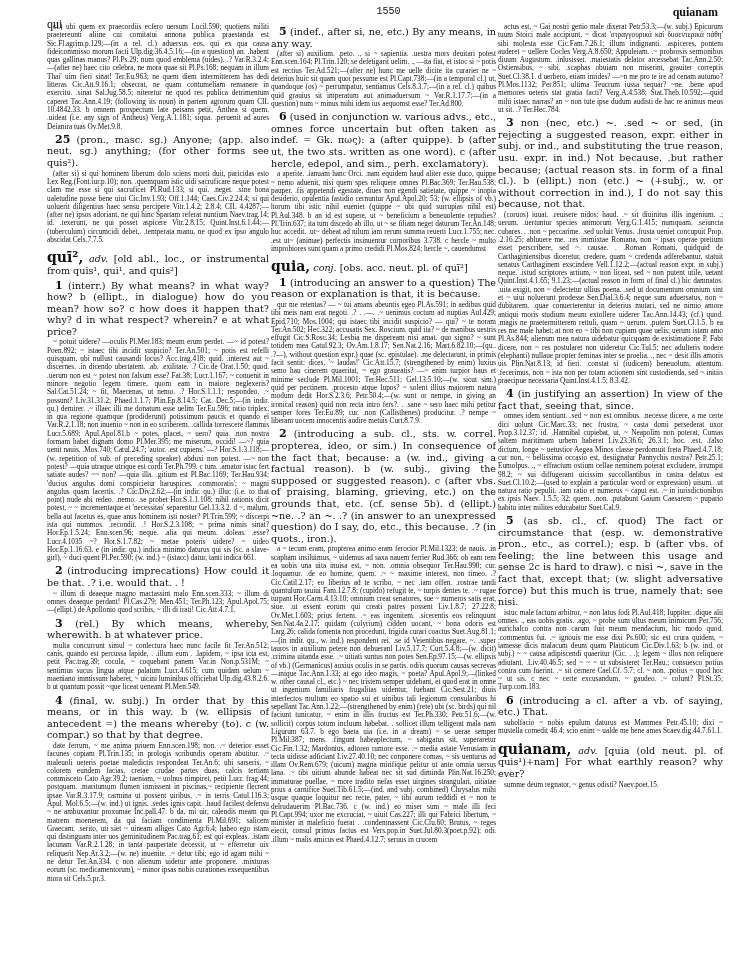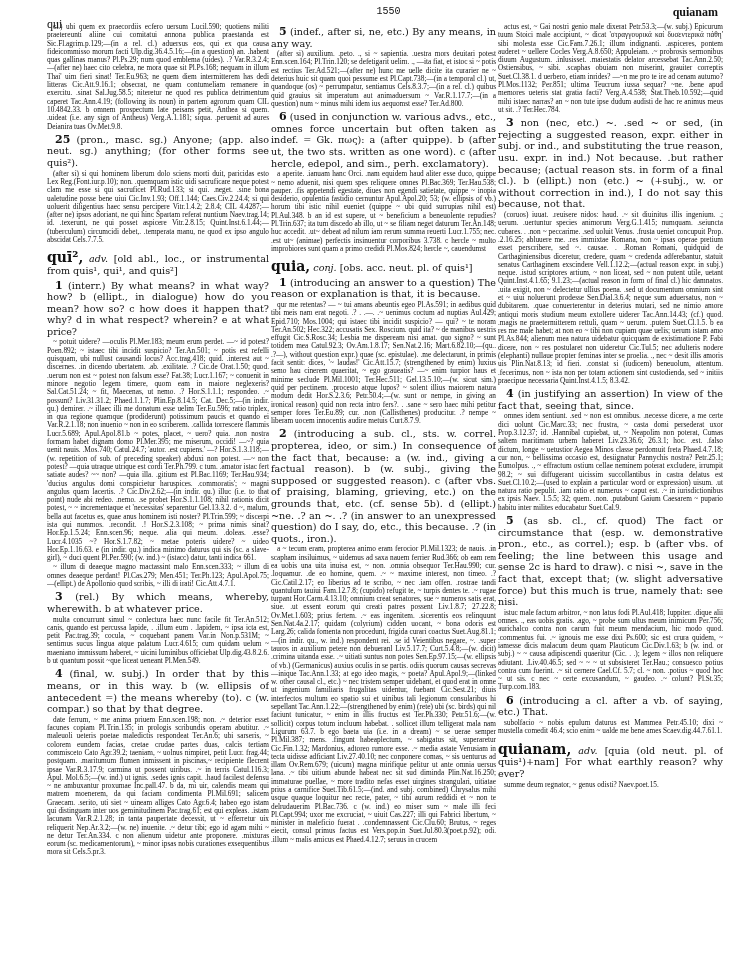--- a/index.html
+++ b/index.html
@@ -32,32 +32,33 @@
   </div>
 
   <div class="columns">
     <div class="col left">
         <p class="cite indent">cl.) ubi quem ex praecordiis ecfero uersum Lucil.590; quotiens militi praetereunti aliine cui comitatui annona publica praestanda est Sic.Fl.agrim.p.129;—(in a rel. cl.) aduersus eos, qui ex qua causa fideicommisso morum facti Ulp.dig.36.4.5.16;—(in a question) an. .habent quas gallinas manus? Pl.Ps.29; num quod emblema (uides). .? Var.R.3.2.4;—(after ne) haec cito celebra, ne mora quae sit Pl.Ps.168; nequam in illum Thai' uim fieri sinat! Ter.Eu.963; ne quem diem intermitterem has dedi litteras Cic.Att.9.16.1; obsecrat, ne quam contumeliam remanere in exercitu. .sinat Sal.Jug.58.5; niteretur ne quod res publica detrimentum caperet Tac.Ann.4.19; (following its noun) in partem agrorum quam CIL 10.4842.33. b omnem prospectum late peisans petit, Anthea si quem. .uideat (i.e. any sign of Antheus) Verg.A.1.181; siqua. .peruenit ad aures Deianira tuas Ov.Met.9.8.</p>
         <p class="sense"><span class="num">25</span> <span>(pron., masc. sg.) Anyone; (app. also neut. sg.) anything; (for other forms see quis²).</span></p>
         <p class="cite indent">(after si) si qui hominem liberum dolo sciens morti duit, paricidas esto Lex Reg.(Font.iur.p.10); non. .quemquam istic uidi sacruficare neque potest clam me esse si qui sacruficet Pl.Rud.133; si qui. .neget. .sine bona ualetudine posse bene uiui Cic.Inv.1.93; Off.1.144; Caes.Civ.2.24.4; si qui uoluerit diligentius haec sensu percipere Vitr.1.4.2; 2.8.4; CIL 4.4287;—(after ne) ipsos adoriant, ne qui hinc Spartam referat nuntium Naev.trag.14; id. .texerunt, ne qui posset aspicere Vitr.2.8.15; Quint.Inst.6.1.44;—(tuberculum) circumcidi debet,. .temperata manu, ne quod ex ipso angulo abscidat Cels.7.7.5.</p>
         <p class="lemma"><span class="hw">quī²,</span> <span class="pos">adv.</span> <span>[old abl., loc., or instrumental from quis¹, qui¹, and quis²]</span></p>
         <p class="sense"><span class="num">1</span> <span>(interr.) By what means? in what way? how? b (ellipt., in dialogue) how do you mean? how so? c how does it happen that? why? d in what respect? wherein? e at what price?</span></p>
         <p class="cite indent">~ potuit uidere? —oculis Pl.Mer.183; meum erum perdet. —~ id potest? Poen.892; ~ istaec tibi incidit suspicio? Ter.An.501; ~ potis est refelli quisquam, ubi nullust causandi locus? Acc.trag.418; quid. .interest aut ~ discernes. .in dicendo ubertatem. .ab. .exilitate. .? Cic.de Orat.1.50; quod. .uerum non est ~ potest non falsum esse? Fat.38; Lucr.1.167; ~ conuenit in minore negotio legem timere, quom eam in maiore neglexeris? Sal.Cat.51.24; ~ fit, Maecenas, ut nemo. .? Hor.S.1.1.1; respondeo. .~ possunt? Liv.31.31.2; Phaed.1.1.7; Plin.Ep.8.14.5; Cat. Dec.5;—(in indir. qu.) demirer. .~ illaec illi me donatum esse uelim Ter.Eu.596; ratio triplex, in qua regione quamque (prodiderunt) potissimum paucis et quando ei Var.R.2.1.18; non inuenio ~ non in eo scriberem. .callida torrescere flammis Lucr.5.689; Apul.Apol.81.b ~ potes, placet, ~ uero? quia. .non nostra formam habet dignam domo Pl.Mer.395; me miserum, occidi! —~? quia uenit nauis. .Mos.740; Catul.24.7; 'autor. .est cupiens.' —? Hor.S.1.3.118;—(w. repetition of sub. of preceding speaker) abduxi non potest. —~ non potest? —quia utraque utrique est cordi Ter.Ph.799. c tum. .amator istac fert satiate audes? ~~ non? —quia illa. .gitium est Pl.Bac.1169; Ter.Hau.934; 'ducius angulus domi conspicietur haruspices. .commoratis'; ~ magni angulus quam lacertis. .? Cic.Div.2.62;—(in indir. qu.) illuc (i.e. to that point) nude abi redeo. .nemo. .se probet Hor.S.1.1.108; nihil rationis dicit potest, ~ ~ incrementaque et 'necessitas' separentur Gel.13.3.2. d ~, malum, bella aut facetus es, quae anus hominem isti noster? Pl.Trin.599; ~ discerpi ista qui nummos. .recondit. .! Hor.S.2.3.108; ~ prima nimis sinat? Hor.Ep.1.5.24; Enn.scen.96; neque. .alia qui meum. .doleas. .esse? Lucr.4.1035 ~? Hor.S.1.7.82; ~ metae poteris uidere? ~ uideo Hor.Ep.1.16.63. e (in indir. qu.) indica minimo daturus qui sis (sc. a slave-girl), ~ duci quent Pl.Per.590; (w. ind.) ~ (istacc) datur, tanti indica 661.</p>
+        <p class="sense"><span class="num">2</span> <span>(introducing imprecations) How could it be that. .? i.e. would that. . !</span></p>
         <p class="cite indent">~ illum di deaeque magno mactassint malo Enn.scen.333; ~ illum di omnes deaeque perdant! Pl.Cas.279; Men.451; Ter.Ph.123; Apul.Apol.75;—(ellipt.) de Apollonio quod scribis, ~ illi di irati! Cic.Att.4.7.1.</p>
         <p class="sense"><span class="num">3</span> <span>(rel.) By which means, whereby, wherewith. b at whatever price.</span></p>
         <p class="cite indent">multa concurrunt simul ~ conlectura haec nunc facile fit Ter.An.512; canis, quando est percussa lapide, . .illum eum . .lapidem, ~ ipsa icta est, petit Pac.trag.39; cocula, ~ coquebant panem Var.in Non.p.531M; ~ sentimus sucus lingua atque palatum Lucr.4.615; cum quidam uelum ~ maeniano immissum haberet, ~ uicini luminibus officiebat Ulp.dig.43.8.2.6. b ut quantum possit ~que liceat ueneant Pl.Men.549.</p>
         <p class="sense"><span class="num">4</span> <span>(final, w. subj.) In order that by this means, or in this way. b (w. ellipsis of antecedent =) the means whereby (to). c (w. compar.) so that by that degree.</span></p>
         <p class="cite indent">date ferrum, ~ me anima priuem Enn.scen.198; non. .~ deterior esset facunes copiam Pl.Trin.135; in prologis scribundis operam abutitur. .~ maleuoli ueteris poetae maledictis respondeat Ter.An.6; ubi sarseris, ~ colorem eundem facias, cretae crudae partes duas, calcis tertiam commisceto Cato Agr.39.2; taeniam, ~ uolnus nimpiret, petit Lucr. frag.44; postquam. .maritumum flumen inmissent in piscinas,~ recipiente flecrent ipsae Var.R.3.17.9; carmina ut possent uiribus. .~ in terris Catul.116.3; Apul. Mol.6.5;—(w. ind.) ut ignis. .sedes ignis capit. .haud facilest defensu ~ ne ambuxantur proxumae Inc.pall.47. b da, mi uir, calendis meam qui matrem moenerem, da qui faciam condimenta Pl.Mil.691; salicem Graecam. .serito, uti siet ~ uineam alliges Cato Agr.6.4; habeo ego istam qui distinguam inter uos geminitudinem Pac.trag.61; est qui expleas. .istam lacunam Var.R.2.1.28; in tanta paupertate decessit, ut ~ efferretur uix reliquerit Nep.Ar.3.2;—(w. ne) inuenite. .~ detur tibi; ego id agam mihi ~ ne detur Ter.An.334. c non alienum uidetur ante proponere. .mixturas eorum (sc. medicamentorum), ~ minor ipsas nobis curationes exsequentibus mora sit Cels.5.pr.3.</p>
       </div>
     <div class="col mid">
         <p class="sense"><span class="num">5</span> <span>(indef., after si, ne, etc.) By any means, in any way.</span></p>
         <p class="cite indent">(after si) auxilium. .peto. ., si ~ sapientia. .uestra mors deuitari potest Enn.scen.164; Pl.Trin.120; se defetigarit uelim. ., —ita fiat, et istoc si ~ potis est rectius Ter.Ad.521;—(after ne) hunc me uelle dicite ita curarier ne ~ deterius huic sit quam quoi pessume est Pl.Capt.738;—(in a temporal cl.) ut, quandoque (os) ~ perrumpatur, sentiamus Cels.8.3.7;—(in a rel. cl.) quibus quid grauius sit imperatum aut animaduersum ~ Var.R.1.17.7;—(in a question) num ~ minus mihi idem ius aequomst esse? Ter.Ad.800.</p>
         <p class="sense"><span class="num">6</span> <span>(used in conjunction w. various advs., etc., omnes force uncertain but often taken as indef. = Gk. πως): a (after quippe). b (after ut, the two sts. written as one word). c (after hercle, edepol, and sim., perh. exclamatory).</span></p>
         <p class="cite indent">a aperite. .ianuam hanc Orci. .nam equidem haud aliter esse duco, quippe ~ nemo aduenit, nisi quem spes reliquere omnes Pl.Bac.369; Ter.Hau.538; pauper. .fis appetendi egestate, diues non egendi satietate, quippe ~ inopia desiderio, opulentia fastidio cernuntur Apul.Apol.20; 53; (w. ellipsis of vb.) horum tibi istic nihil eueniet (quippe ~ ubi quid surrupias nihil est) Pl.Aul.348. b an id est supere, ut ~ beneficium a beneuolente repudies? Pl.Trin.637; ita tum discedo ab illo, ut ~ se filiam neget daturum Ter.An.148; huc accedit. .ut~ debeat ad nilum iam rerum summa reuerti Lucr.1.755; nec. .est ut~ (animae) perfectis insinuentur corporibus 3.738. c hercle ~ multo improbiores sunt quam a primo credidi Pl.Mos.824; hercle ~, cauendumst</p>
-        <p class="lemma"><span class="hw">quia,</span> <span class="pos">conj.</span> <span>[obs. acc. neut. pl. of quis¹]</span></p>
+        <p class="lemma"><span class="hw">quia,</span> <span class="pos">conj.</span> <span>[obs. acc. neut. pl. of quī²]</span></p>
         <p class="sense"><span class="num">1</span> <span>(introducing an answer to a question) The reason or explanation is that, it is because.</span></p>
         <p class="cite indent">qur me retentas? — ~ tui amans abeuntis egeo Pl.As.591; in aedibus quid tibi meis nam erat negoti. .? . .—. .~ uenimus coctum ad nuptias Aul.429; Epid.710; Mos.1004; qui istaec tibi incidit suspicio? — qui? ~ te noram Ter.An.502; Hec.322; accusatis Sex. Roscium. quid ita? ~ de manibus uestris effugit Cic.S.Rosc.34; Lesbia me dispeream nisi amat. quo signo? ~ sunt totidem mea Catul.92.3; Ov.Am.1.8.17; Sen.Nat.2.16; Mart.6.82.10;—(qu.. .?—), without question expr.) quae (sc. epistulae). .me delectarunt, in primis facit sentit: dices, '~ laudas!' Cic.Att.15.7; (strengthened by enim) luxius semo hau cinerem quaeritat, ~ ego graueatis? —~ enim turpior haus et minime seclude Pl.Mil.1001; Ter.Hec.511; Gel.13.5.10;—(w. sicut sim.) quid per pectinem. .procesto atque lupos? ~ solent illius maiorem natura modum dedit Hor.S.2.3.6; Petr.50.4;—(w. sunt or nempe, in giving an ironical reason) quid non recta intro fers?. . .sane ~ sero haec mihi petitur semper fores Ter.Eu.89; cur. .non (Callisthenes) producitur. .? nempe ~ liberam uocem innocentis audire metuis Curt.8.7.9.</p>
         <p class="sense"><span class="num">2</span> <span>(introducing a sub. cl., sts. w. correl. propterea, ideo, or sim.) In consequence of the fact that, because: a (w. ind., giving a factual reason). b (w. subj., giving the supposed or suggested reason). c (after vbs. of praising, blaming, grieving, etc.) on the grounds that, etc. (cf. sense 5b). d (ellipt.) ~ne. .? an ~. .? (in answer to an unexpressed question) do I say, do, etc., this because. .? (in quots., iron.).</span></p>
         <p class="cite indent">a ~ tecum eram, propterea animo eram ferocior Pl.Mil.1323; de nauis. .in scapham insiluimus, ~ uidemus ad saxa nauem ferrier Rud.366; ob eam rem ea uobis una uita inuisa est, ~ non. .omnia obsequor Ter.Hau.990; cur. .loquamur. .de eo homine, quem. .~ ~ maxime interest, non timeo. .? Cic.Catil.2.17; eo liberius ad te scribo, ~ nec .iam offen. .rostrae tandi quantulum tauiui Fam.12.7.8; (cupido) refugit te, ~ turpis dentes te. .~ rugae turpant Hor.Carm.4.13.10; omnium creat senatores, sue ~ numeros satis erat, siue. .ut essent eorum qui creati patres possent Liv.1.8.7; 27.22.8; Ov.Met.1.603; prius fertem. .~ eas ingenitem. .sicerentis eos relinquunt Sen.Nat.4a.2.17; quidam (colyrium) cidden uocant, ~ bona odoris est Larg.26; calida fomenta non procedunt, frigida curari coactus Suet.Aug.81.1;—(in indir. qu., w. ind.) respondent rei. .se id Veientibus negare, ~. .super tauros in auxilium petere non debueranl Liv.5.17.7; Curt.5.4.8;—(w. dicit) .crimina uitanda esse. .~ uitiati suntus non potes Sen.Ep.97.15;—(w. ellipsis of vb.) (Germanicus) auxius oculis in se partis. odiis quorum causas secrevas—inique Tac.Ann.1.33; at ego ideo magis, ~ poeta? Apul.Apol.9;—(linked w. other causal cl., etc.) ~ nec tristem semper uidebant, et quod erat in omne ut ingenium familiaris frugalitas uidentur, fuebant Cic.Sest.21; diuis interfectos multum eo spatio sui et uinibus tali legionum consularibus hi sepellant Tac.Ann.1.22;—(strengthened by enim) (rete) ubi (sc. birds) qui nil faciunt tunicatur, ~ enim in illis fructus est Ter.Ph.330; Petr.51.6;—(w. sollicit) corpus totum incluum habebat. . sollicet illum telligerat mala nam Ligurum 63.7. b ego baeta uia (i.e. in a dream) ~ se uerae semper Pl.Mil.387; mens. .fingunt habeaplectum, ~ sabigatus sit, superaretur Cic.Fin.1.32; Mardonius, adtoreo rumore esse. .~ media astate Venusiam in tecta uidisse adficiant Liv.27.40.10; nec conponere comas, ~ sis uenturus ad illam Ov.Rem.679; (uicum) magna mirifique pelitur ut ante omnia uersus lana. .~ tibi uitium abunde habeat nec sit sud diminda Plin.Nat.16.250; immaturae puellae, ~ more tradito nefas esset uirgines strangulari, uitiatae prius a carnifice Suet.Tib.61.5;—(ind. and subj. combined) Chrysalus mihi usque quaque loquitur nec recte, pater, ~ tibi aurum reddidi et ~ non te delrudauerim Pl.Bac.736. c (w. ind.) eo miser sum ~ male illi feci Pl.Capt.994; uxor me excruciat, ~ uiuit Cas.227; illi qui Fabrici libertum, ~ minister in maleficio fuerat . .condemnassent Cic.Clu.60; Brutus, ~ reges eiecit, consul primus factus est Vers.pop.in Suet.Jul.80.3(poet.p.92); odi. .illum ~ malis amicus est Phaed.4.12.7; seruus in crucem</p>
       </div>
     <div class="col right">
         <p class="cite indent">actus est, ~ Gai nostri genio male dixerat Petr.53.3;—(w. subj.) Epicurum tuum Stoici male accipiunt, ~ dicat 'στραγγουρικά καί δυσεντερικά πάθη' sibi molesta esse Cic.Fam.7.26.1; illum indignanti. .aspiceres, pontem auderet ~ uellere Cocles Verg.A.8.650; Appuleiam. .~ probrosis sermonibus diuum Augustum. .inlusisset. .maiestatis delator arcessebat Tac.Ann.2.50; Ostiensibus, ~ sibi. .scaphas obuiam non miserint, grauiter correptis Suet.Cl.38.1. d uerbero, etiam inrides? —~n me pro te ire ad cenam autumo? Pl.Mos.1132; Per.851; ultima Teucrum iussa sequar? ~ne. .bene apud memores ueteris stat gratia facti? Verg.A.4.538; Stat.Theb.10.592;—quid mihi istaec narras? an ~ non tute ipse dudum audisti de hac re animus meus ut sit. .? Ter.Hec.784.</p>
         <p class="sense"><span class="num">3</span> <span>non (nec, etc.) ~. .sed ~ or sed, (in rejecting a suggested reason, expr. either in subj. or ind., and substituting the true reason, usu. expr. in ind.) Not because. .but rather because; (actual reason sts. in form of a final cl.). b (ellipt.) non (etc.) ~ (+subj., w. or without correction in ind.), I do not say this because, not that.</span></p>
         <p class="cite indent">(coruos) iuuat. .reuisere nidos: haud. .~ sit diuinitus illis ingenium. .; uerum. .uertuntur species animorum Verg.G.1.415; numquam. .seiuncta cubares. . .non ~ peccarime. .sed uoluit Venus. .frusta ueniet concupuit Prop. .2.16.25; abluuere me. .res immixtae Romana, non ~ ipsas operae pretium esset perscribere, sed ~. causae. . .Roman Romani, quidquid de Carthaginiensibus diceretur, credere, quam ~ credenda adferebantur, statuit senatus Carthaginem exscindere Vell.1.12.2;—(actual reason expr. in subj.) neque. .istud scriptores artium, ~ non liceat, sed ~ non putent utile, uetant Quint.Inst.4.1.65; 9.1.23;—(actual reason in form of final cl.) hic damnatos. .uita exigit, non ~ delectetur ullius poena. .sed ut documentum omnium sint et ~ uiui noluerunt prodesse Sen.Dial.3.6.4; neque sum aduersatus, non ~ dubitarem. .quae conuerterentur in deterius mutari, sed ne nimio amore antiqui moris studium meum extollere uiderer Tac.Ann.14.43; (cf.) quod. .magis ne praetermitterem rettuli, quam ~ uerum. .putem Suet.Cl.1.5. b ea res me male habet; at non eo ~ tibi non cupiam quae uelis; uerum istam amo Pl.As.844; alienum mea natura uidebatur quicquam de existimatione P. Fabi dicere, non ~ res postularet non uideretur Cic.Tul.5; nec adulteris nodere (elephanti) nullaue propter feminas inter se proelia. ., nec ~ desit illis amoris uis Plin.Nat.8.13; id fieri. .constat si (iudicem) beneuolum, attentum. .fecerimus, non ~ ista non per totam actionem sint custodienda, sed ~ initiis praecipue necessaria Quint.Inst.4.1.5; 8.3.42.</p>
         <p class="sense"><span class="num">4</span> <span>(in justifying an assertion) In view of the fact that, seeing that, since.</span></p>

